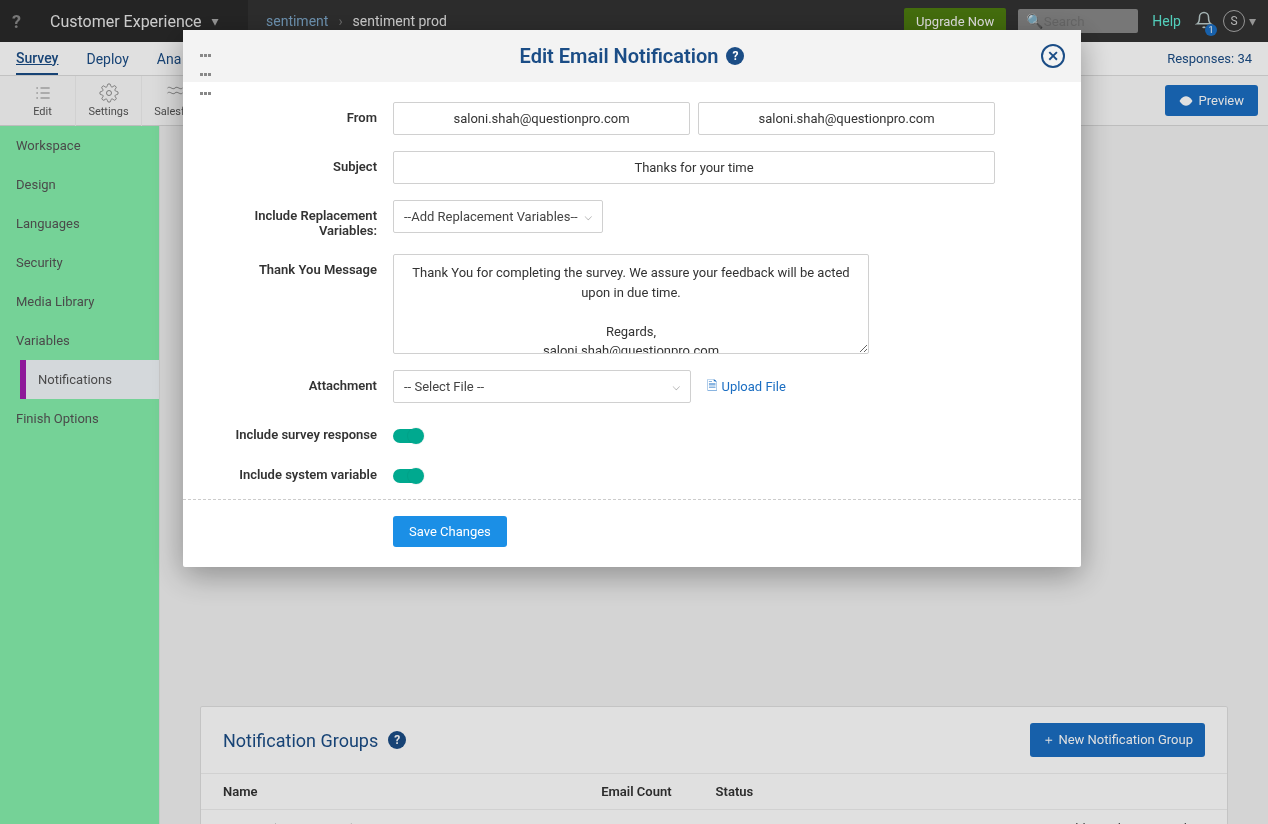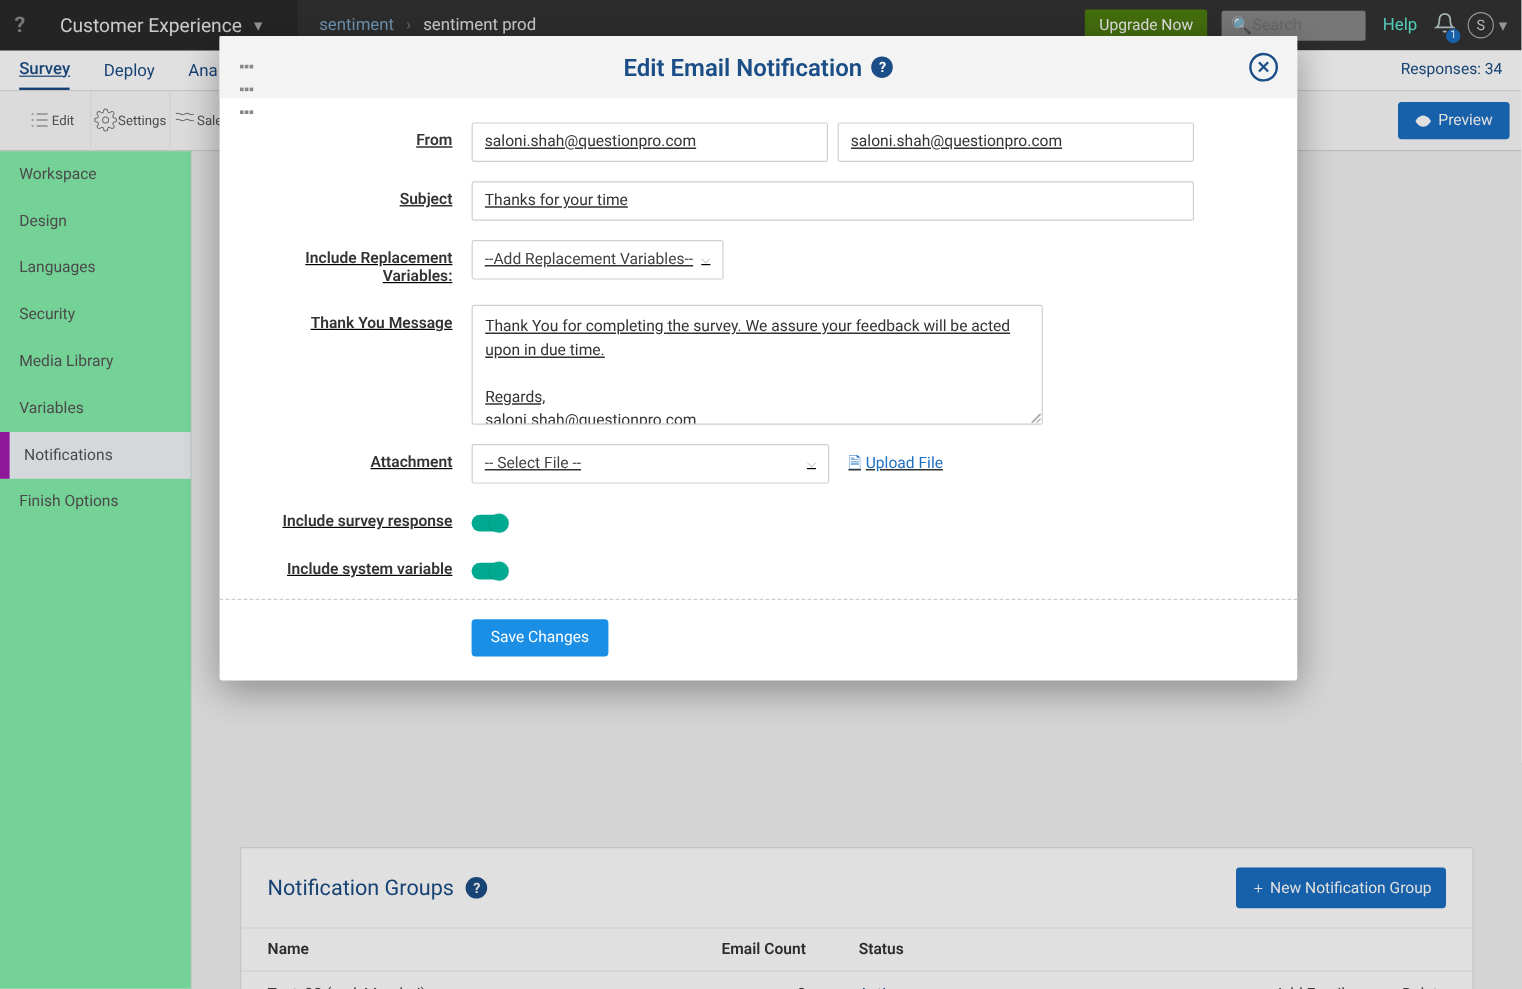--- a/index.html
+++ b/index.html
@@ -25,30 +25,30 @@
   
   .tabsbar { background: #fff; height: 34px; display: flex; align-items: center; padding: 0 16px; border-bottom: 1px solid #ddd; font-size: 14px; justify-content: space-between;}
   .tabs-left { display:flex; align-items:center; height:100%;justify-content:center;}
   .tab { margin-right: 28px; color: #1b4d86; cursor: pointer; height:100%; display:flex; align-items:center;}
   .tab.active { border-bottom: 2px solid #1b4d86; font-weight: 500; text-decoration: underline;}
   .responses { color: #1b4d86; font-size: 13px; }
   
   
   .toolbar { background: #fafafa; height: 50px; display: flex; align-items: center; padding: 0 10px; border-bottom: 1px solid #d8d8d8; justify-content: space-between; }
   .tool-group { display:flex;}
-  .tool { display: flex; flex-direction: row; align-items: center; justify-content: center; width: 66px; color: #555; font-size: 11px; cursor: pointer; border-right: 1px solid #eee; height: 50px;}
+  .tool { display: flex; flex-direction: column; align-items: center; justify-content: center; width: 66px; color: #555; font-size: 11px; cursor: pointer; border-right: 1px solid #eee; height: 50px;}
   .tool svg { width: 20px; height: 20px; stroke: #777; fill: none; margin-bottom: 2px;}
   .preview-btn { background: #1b6ec2; color: #fff; border: none; padding: 8px 14px; border-radius: 3px; font-size: 13px; display: flex; align-items: center; cursor: pointer;}
   .preview-btn svg { width: 14px; height: 14px; fill: #fff; margin-right: 6px;}
   
   
   .main { display: flex; height: calc(100% - 126px); }
   .sidebar { width: 160px; background: #86efac; border-right: 1px solid #e4e4e4; }
   .side-item { padding: 12px 16px; font-size: 13px; color: #555; cursor: pointer;}
-  .side-item.active { border-left: 8px solid #a21caf; background: #f2f6fa; padding-left:12px;}
+  .side-item.active { border-left: 6px solid #a21caf; background: #f2f6fa; padding-left:12px;margin-left:20px;}
   
   .content { flex: 1; padding: 20px 40px; overflow: auto; }
   
   
   .panel { background: #fff; border: 1px solid #e0e0e0; border-radius: 2px; margin-top: 560px; }
   .panel-head { display: flex; justify-content: space-between; align-items: center; padding: 16px 22px;}
   .panel-title { color: #1b4d86; font-size: 18px; font-weight: 400; display:flex; align-items:center;}
   .help-icon { margin-left: 10px; width: 18px; height: 18px; border-radius: 50%; background: #1b4d86; color: #fff; font-size: 12px; display: flex; align-items: center; justify-content: center; font-weight:bold;}
   .new-group-btn { background: #1b6ec2; color: #fff; border: none; padding: 8px 12px; font-size: 13px; border-radius: 3px; cursor: pointer;}
   table.groups { width: 100%; border-collapse: collapse; font-size: 13px; }
@@ -62,25 +62,25 @@
   .overlay { position: absolute; inset: 0; background: rgba(0,0,0,0.12); }
   
   
   .modal { position: absolute; left: 183px; top: 30px; width: 898px; background: #fff; box-shadow: 0 8px 32px rgba(0,0,0,0.35); border-radius: 2px; }
   .modal-header { background: #f3f3f3; padding: 14px 20px; position: relative; text-align:center; }
   .modal-title { color: #1b4d86; font-size: 20px; font-weight: 600; display:inline-flex; align-items:center;}
   .modal-close { position: absolute; right: 16px; top: 14px; width: 24px; height: 24px; border: 2px solid #1b4d86; border-radius: 50%; display: flex; align-items: center; justify-content: center; cursor: pointer; color: #1b4d86; font-weight: bold; font-size: 14px;}
   .drag-handle { position: absolute; left: 14px; top: 12px; width: 16px; height: 16px; }
   .drag-handle span { width:3px; height:3px; background:#888; display:inline-block; margin:0.5px;}
   
-  .modal-body { padding: 20px 20px 0 20px; text-decoration: underline; }
+  .modal-body { padding: 20px 20px 0 20px; }
   .form-row { display: flex; margin-bottom: 16px; align-items: flex-start; }
   .form-label { width: 190px; text-align: right; padding-right: 16px; font-size: 13px; color: #333; font-weight: 600; padding-top: 8px;}
   .form-field { flex: 1; display: flex; gap: 8px; }
-  .txt { border: 1px solid #d0d0d0; padding: 8px 10px; font-size: 13px; border-radius: 2px; width: 100%; outline:none; color:#333;}
+  .txt { border: 1px solid #d0d0d0; padding: 8px 10px; font-size: 13px; border-radius: 2px; width: 100%; outline:none; color:#333;text-align:center;}
   .txt.half { width: 297px; }
   .txt.subject { width: 602px; }
   .selectish { border: 1px solid #d0d0d0; padding: 8px 10px; font-size: 13px; border-radius: 2px; width: 210px; color: #444; display:flex; justify-content:space-between; align-items:center; cursor:pointer;}
   .selectish.wide { width: 298px; }
   .chev { font-size:10px; color:#999;}
   .upload-link { color: #1b6ec2; font-size: 13px; margin-left: 8px; display:flex; align-items:center; cursor:pointer;}
   
   
   .toggle { width: 30px; height: 14px; background: #00a98f; border-radius: 8px; position: relative; margin-top: 10px; cursor:pointer;}
   .toggle::after { content: ""; position: absolute; right: -1px; top: -1px; width: 16px; height: 16px; background: #00a98f; border-radius: 50%; box-shadow: 0 0 0 1px rgba(0,0,0,0.05); }

